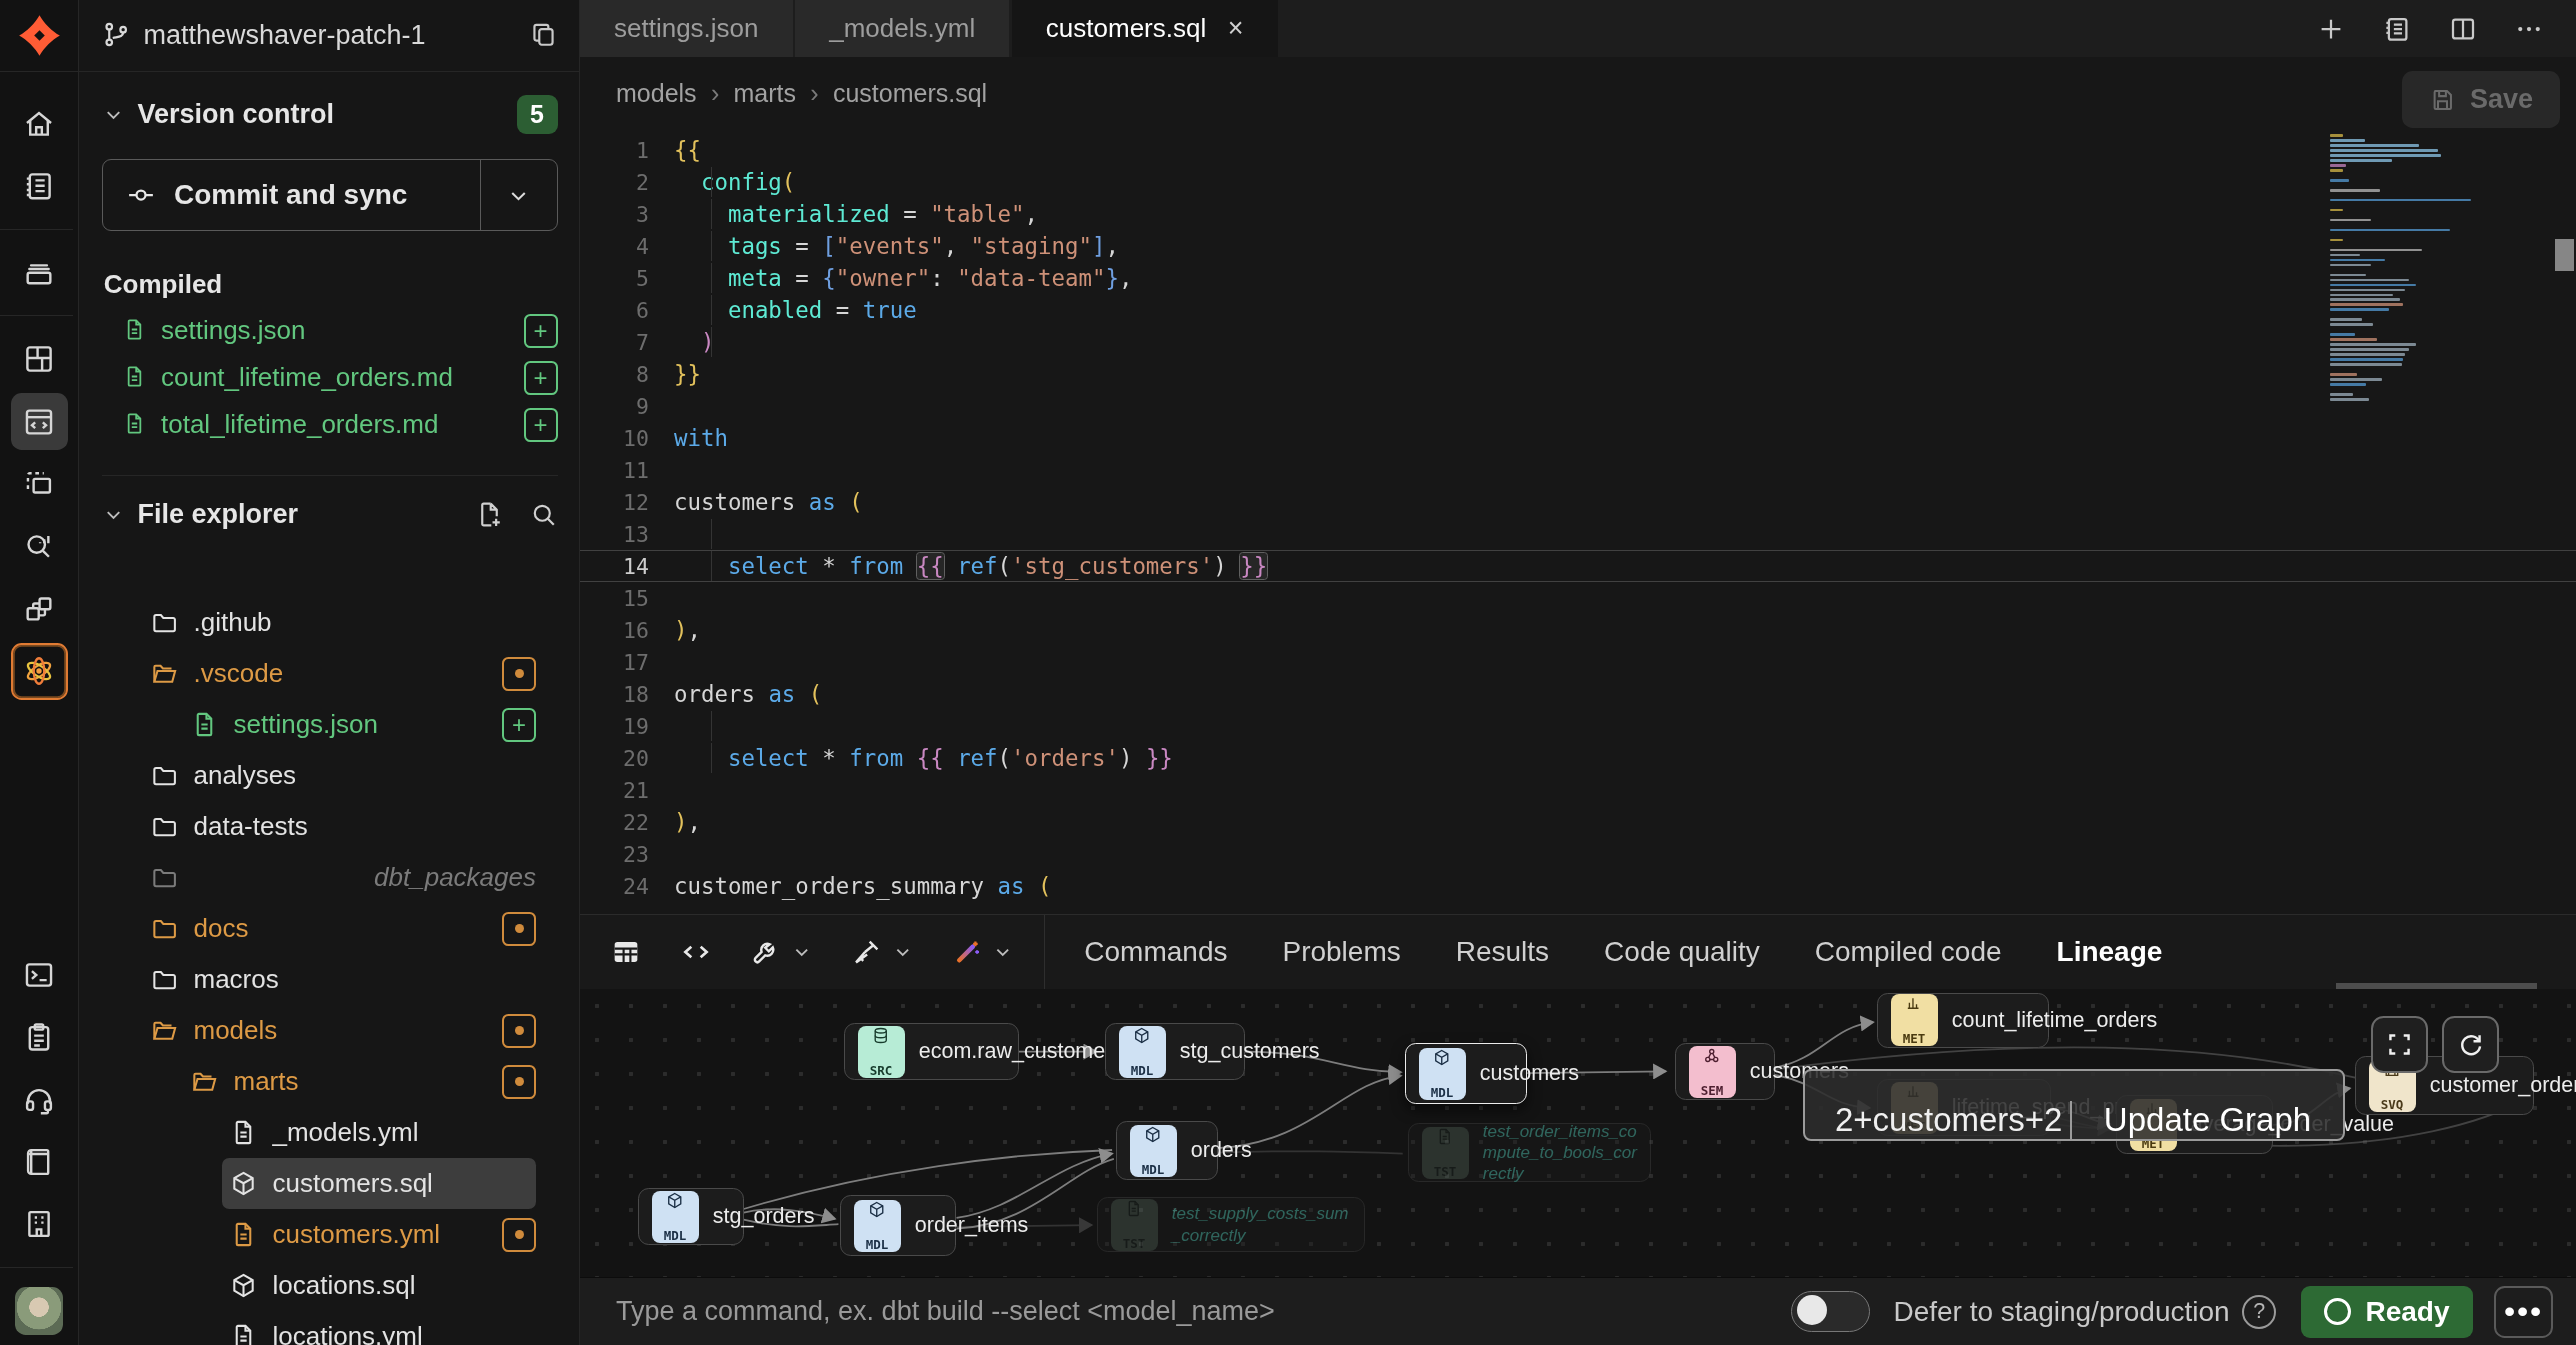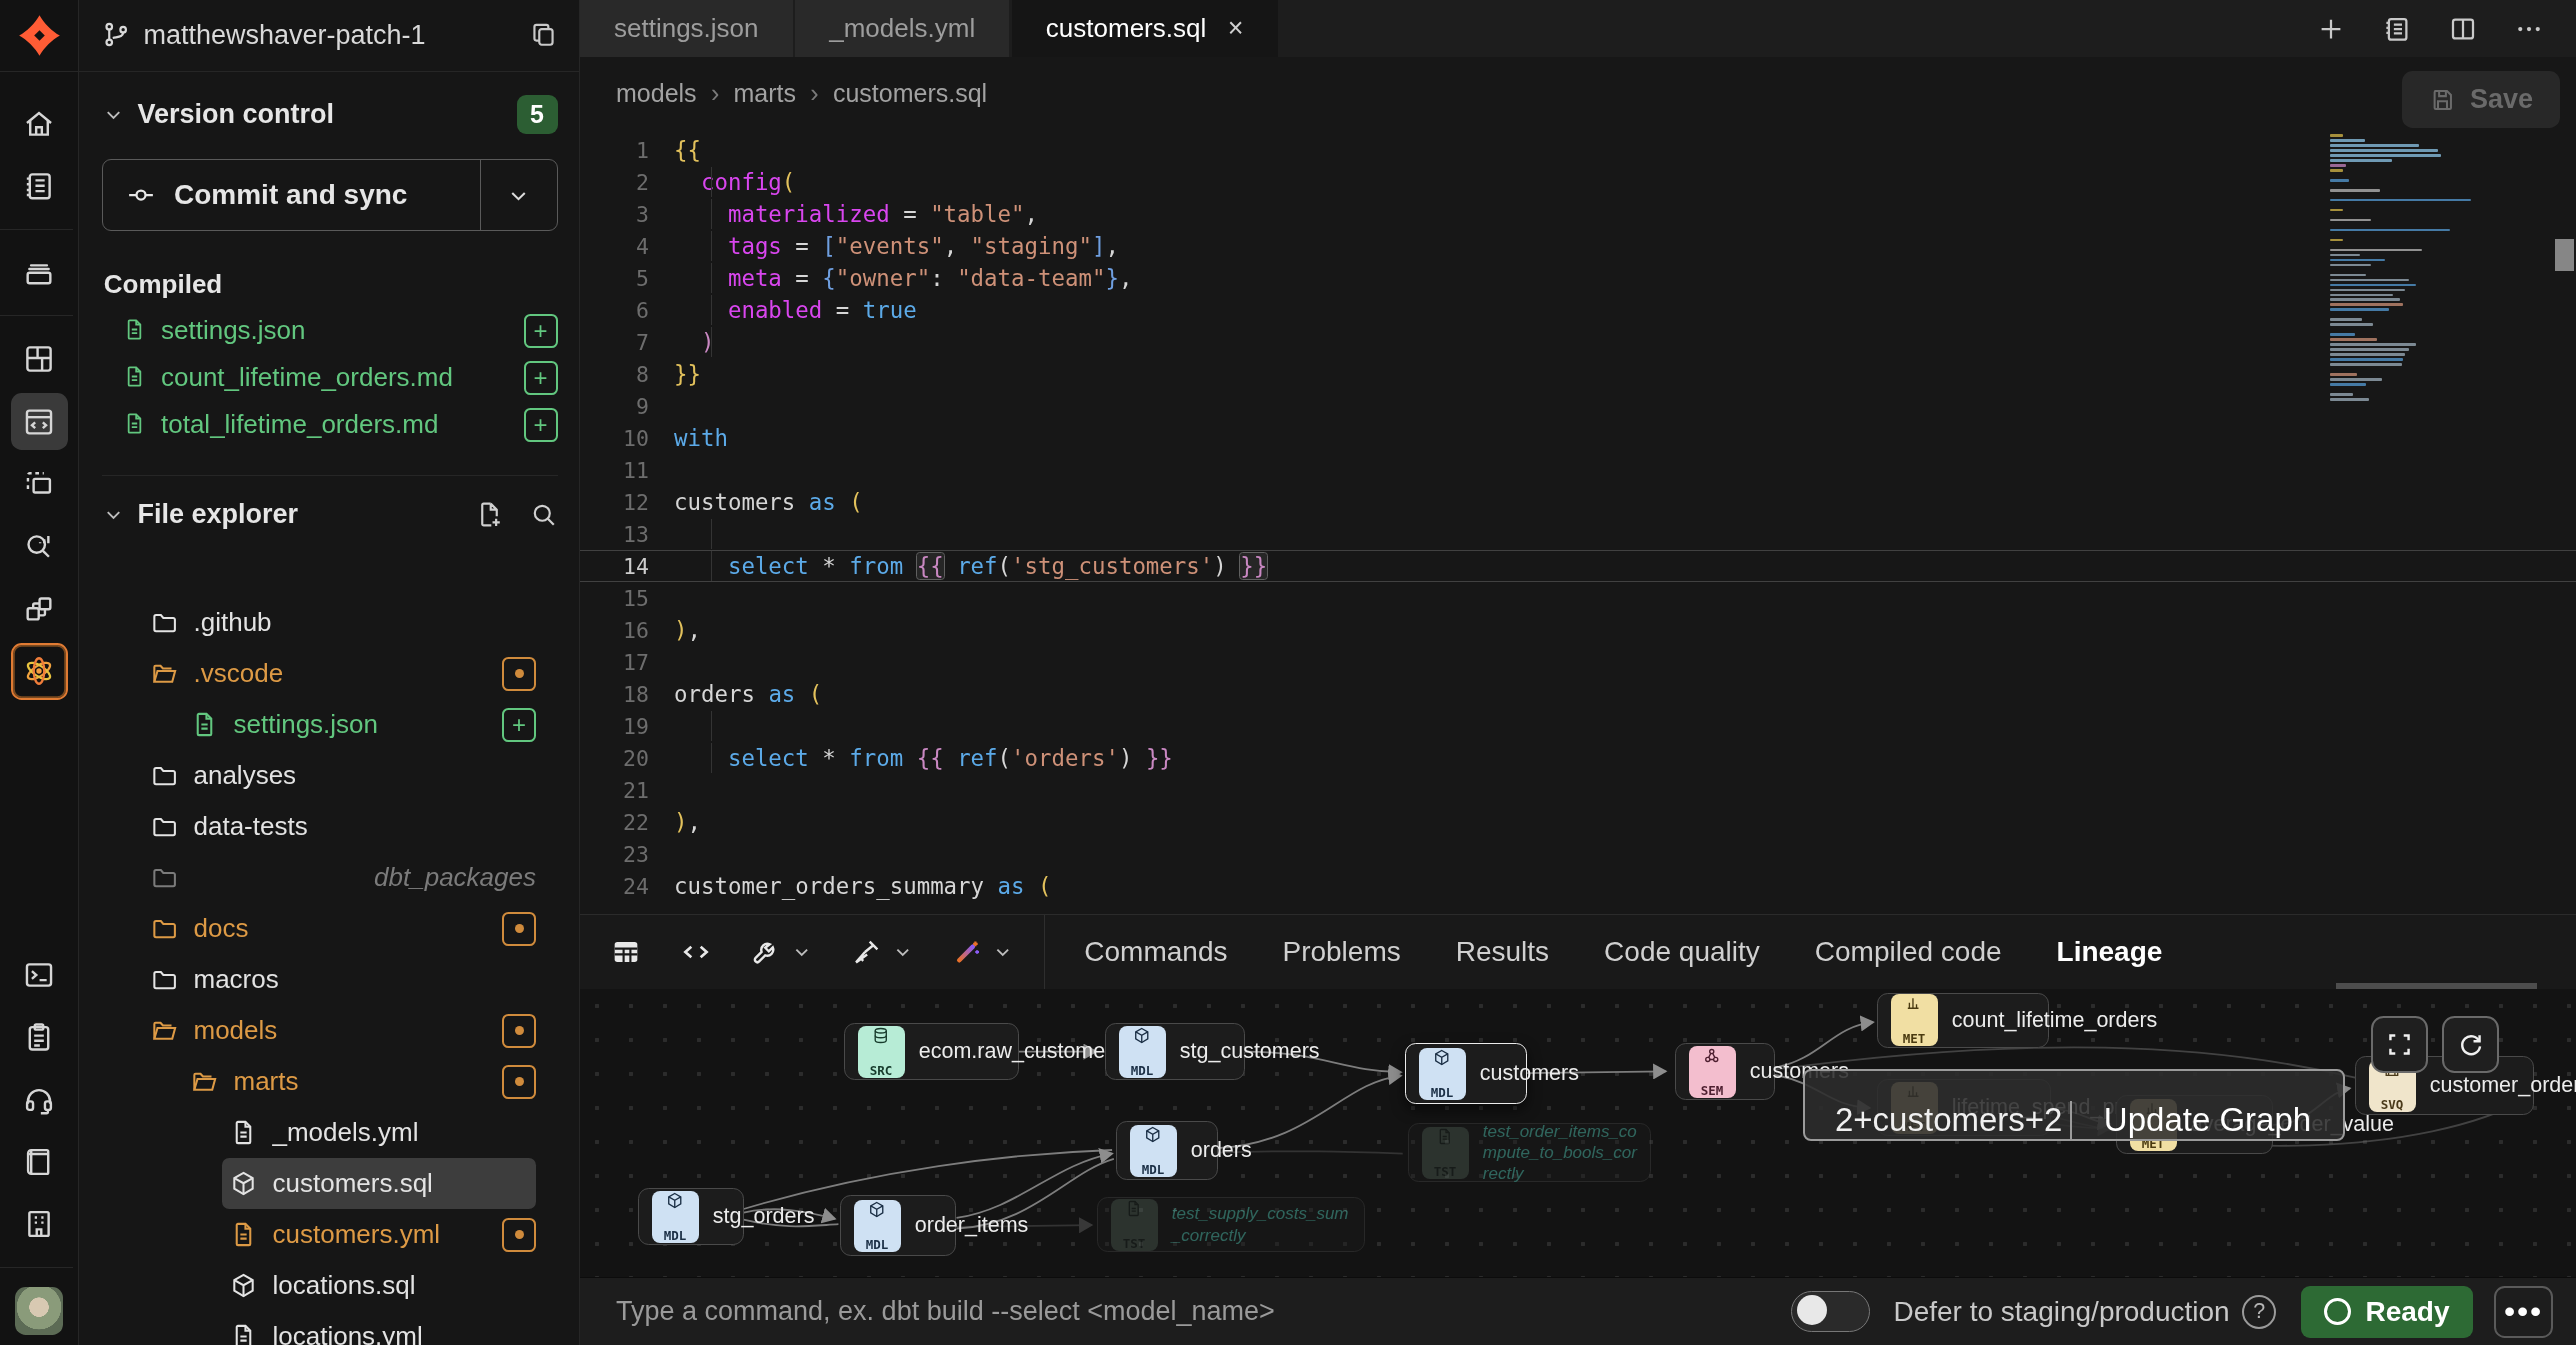--- a/index.html
+++ b/index.html
@@ -73,21 +73,21 @@
     display:flex; align-items:center; gap:14.3px; color:#6a6a6a; font-size:27px; font-weight:bold; }
   .save-btn svg { width:27px; height:27px; }
 
   .code { position:absolute; left:0; right:0; top:77px; font-family:"DejaVu Sans Mono", monospace; font-size:22.4px; }
   .line { position:relative; height:32px; display:flex; align-items:center; border-top:0.9px solid transparent; border-bottom:0.9px solid transparent; }
   .line.current { border-color:#414141; }
   .gutter { width:94px; flex:none; text-align:right; padding-right:25px; color:#6d6d6d; font-size:21.5px; }
   .line.current .gutter { color:#cdcdcd; }
   .lc { white-space:pre; }
   .guide { position:absolute; left:131px; top:0; bottom:0; width:0.9px; background:#343434; }
-  .c-w{color:#d6d6d6} .c-k{color:#5caae8} .c-v{color:#d946ef} .c-s{color:#ce9178}
+  .c-w{color:#d6d6d6} .c-k{color:#5caae8} .c-v{color:#5eead4} .c-s{color:#ce9178}
   .c-y{color:#e2c15c} .c-p{color:#c988c2} .c-b{color:#6f9fe0}
   .c-pb{color:#c988c2; outline:1.8px solid #606060; background:#262626; border-radius:2.7px;}
 
   .minimap { position:absolute; top:77px; right:81px; width:165px; }
   .mm-line { height:2.7px; margin-bottom:2.3px; border-radius:0.9px; opacity:.75; }
   .vscroll { position:absolute; top:182px; right:1.8px; width:19.7px; height:32px; background:#9a9a9a; opacity:.85; }
 
   
   .bottom-toolbar { height:75px; flex:none; background:#191919; border-top:1.8px solid #2b2b2b; display:flex; align-items:center; position:relative; }
   .bt-icons { display:flex; align-items:center; gap:38px; padding:0 30px; height:100%; }

